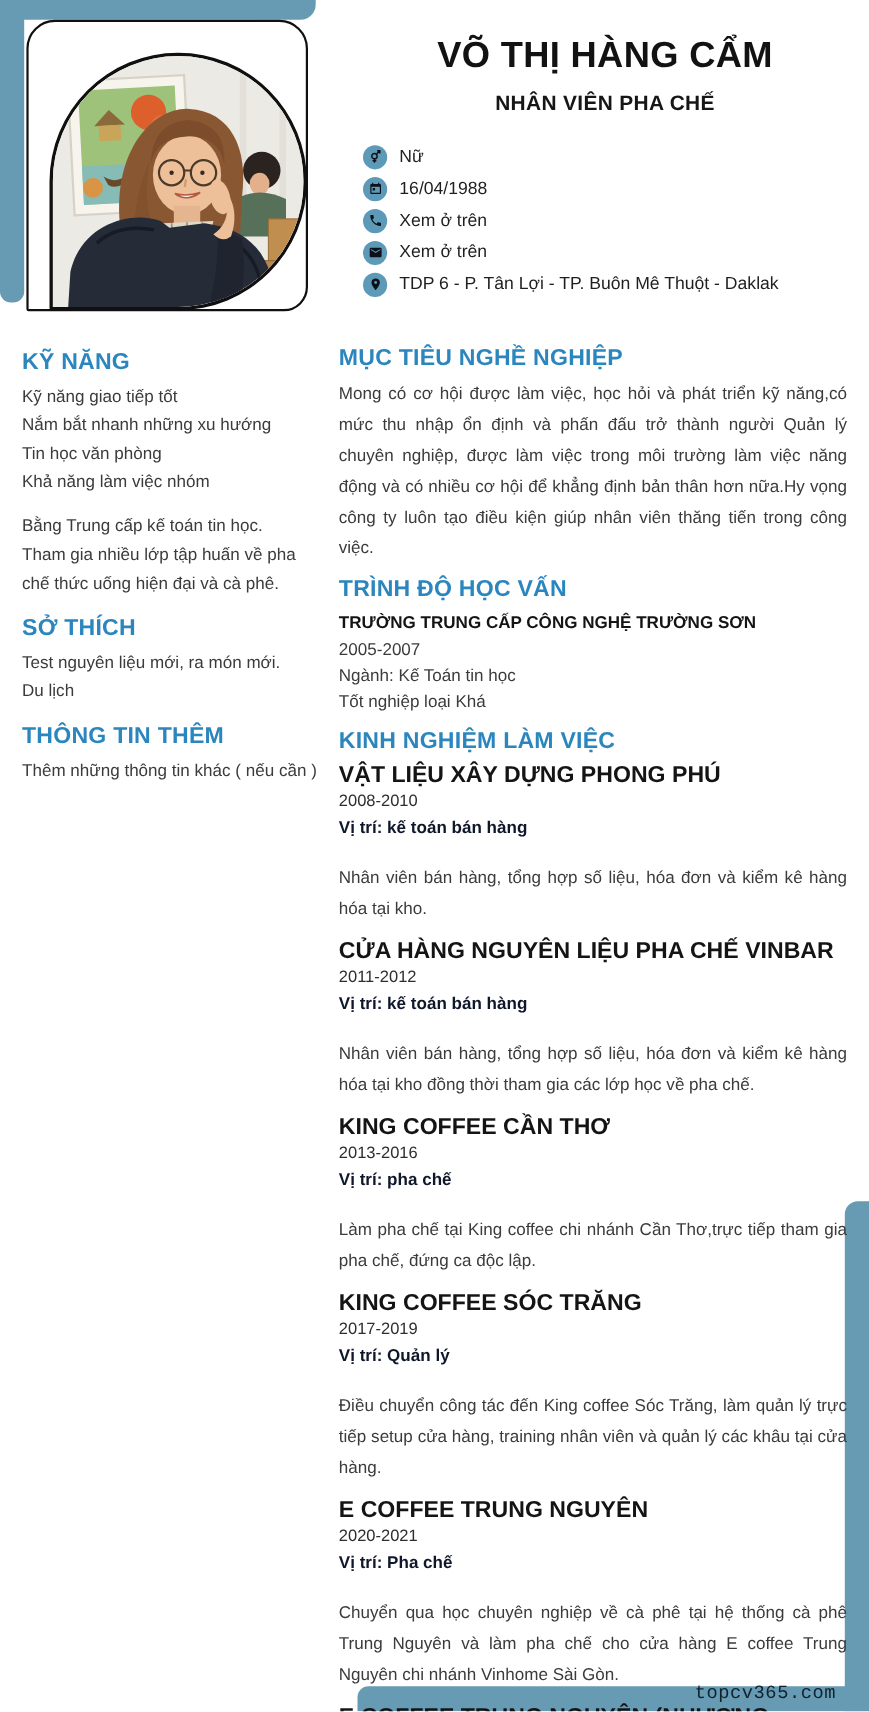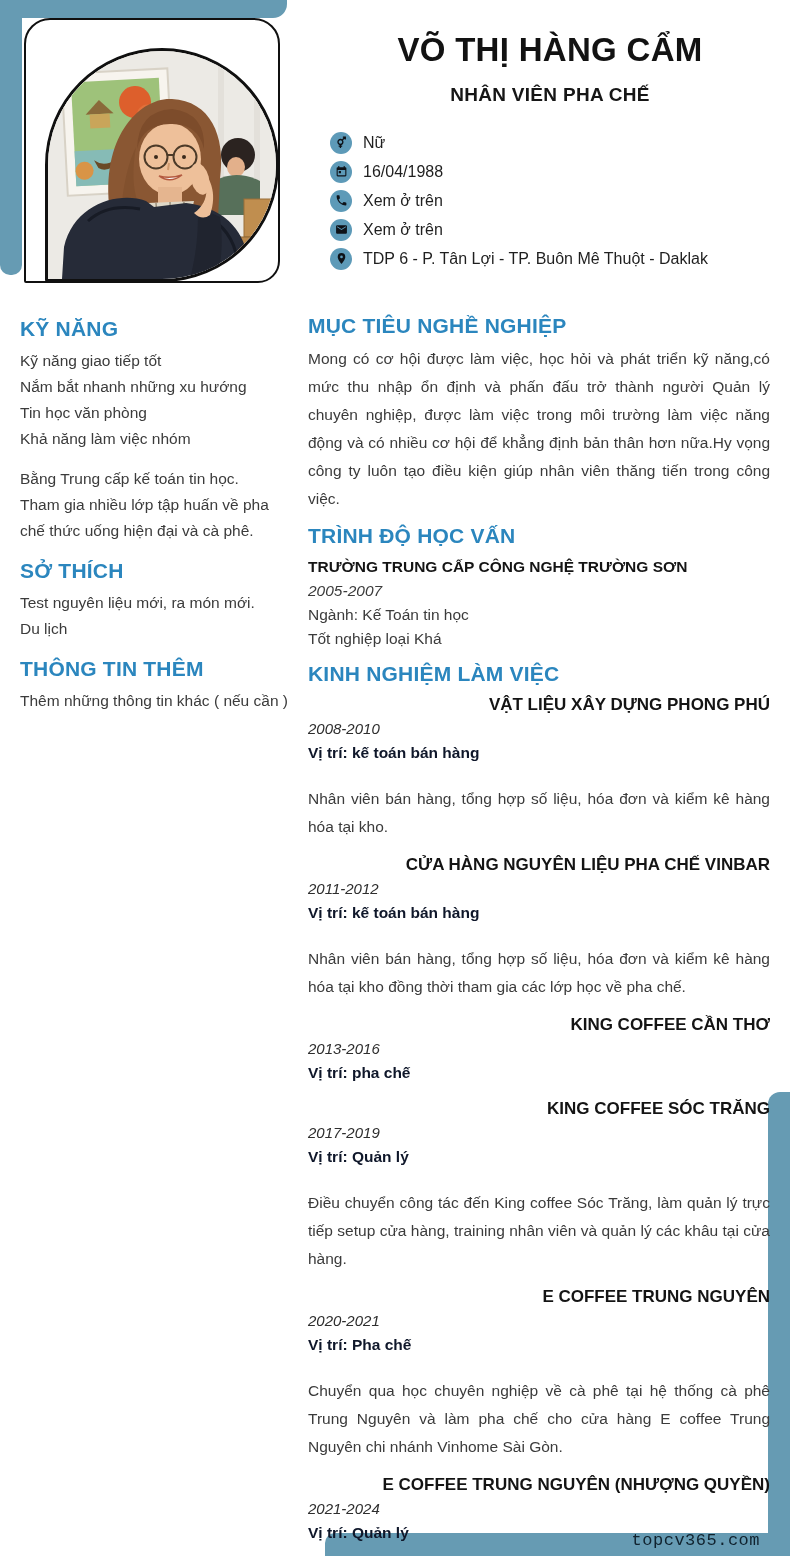--- a/index.html
+++ b/index.html
@@ -35,23 +35,23 @@
   
   .sidebar{position:absolute;left:20px;top:316px;width:276px;}
   .main{position:absolute;left:308px;top:313px;width:462px;}
   h2.sec{margin:0 0 6px 0;font-size:21px;line-height:26px;font-weight:700;color:#2b86be;letter-spacing:.2px;}
   .sidebar section{margin-bottom:14px;}
   .sidebar .line{font-size:15.5px;line-height:26px;color:#3b3b3b;}
   .main section{margin-bottom:10px;}
   .objective-text{margin:2px 0 0 0;font-size:15.5px;line-height:28px;text-align:justify;color:#3b3b3b;}
   .edu .line{font-size:15.5px;line-height:24px;color:#3b3b3b;}
   .edu .school{font-weight:700;color:#141414;}
-  .period{font-style:italic;color:#2e2e2e;}
+  .period{color:#2e2e2e;}
   .job{margin-bottom:12px;}
-  .job .company{font-size:17px;line-height:24px;font-weight:700;color:#141414;text-align:right;}
+  .job .company{font-size:21px;line-height:24px;font-weight:700;color:#141414;}
   .job .period{font-size:15px;line-height:24px;}
   .job .position{font-size:15.5px;line-height:24px;font-weight:700;color:#0f172a;}
   .job .desc{margin-top:20px;font-size:15.5px;line-height:28px;text-align:justify;color:#3b3b3b;}
 
   
   .watermark{position:absolute;top:1531px;right:30px;font-family:"Liberation Mono",monospace;
              font-size:17px;color:#10222e;letter-spacing:.5px;}
 </style>
 </head>
 <body>
@@ -219,20 +219,21 @@
         <div class="company">CỬA HÀNG NGUYÊN LIỆU PHA CHẾ VINBAR</div>
         <div class="period">2011-2012</div>
         <div class="position">Vị trí: kế toán bán hàng</div>
         <div class="desc">Nhân viên bán hàng, tổng hợp số liệu, hóa đơn và kiểm kê hàng hóa tại kho đồng thời tham gia các lớp học về pha chế.</div>
       </article>
 
       <article class="job">
         <div class="company">KING COFFEE CẦN THƠ</div>
         <div class="period">2013-2016</div>
         <div class="position">Vị trí: pha chế</div>
+        <div class="desc">Làm pha chế tại King coffee chi nhánh Cần Thơ,trực tiếp tham gia pha chế, đứng ca độc lập.</div>
       </article>
 
       <article class="job">
         <div class="company">KING COFFEE SÓC TRĂNG</div>
         <div class="period">2017-2019</div>
         <div class="position">Vị trí: Quản lý</div>
         <div class="desc">Điều chuyển công tác đến King coffee Sóc Trăng, làm quản lý trực tiếp setup cửa hàng, training nhân viên và quản lý các khâu tại cửa hàng.</div>
       </article>
 
       <article class="job">

